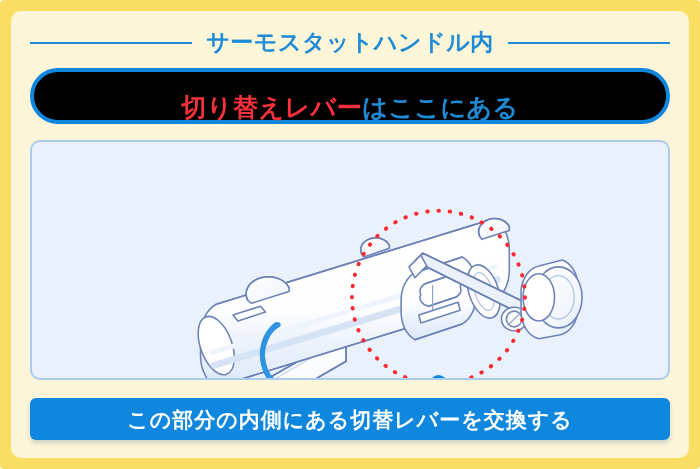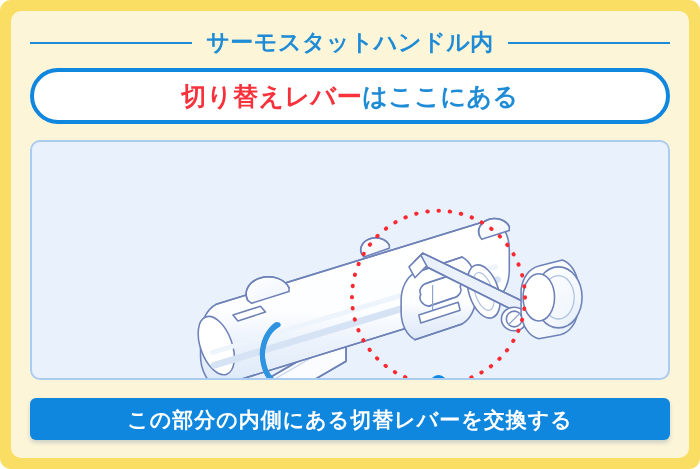--- a/index.html
+++ b/index.html
@@ -11,21 +11,21 @@
   body {
     font-family: "Liberation Sans", "DejaVu Sans", sans-serif;
   }
 
   .page {
     position: relative;
     width: 700px;
     height: 469px;
     box-sizing: border-box;
     background: #F9DE63;
-    border-radius: 11px;
+    border-radius: 4px;
     overflow: hidden;
   }
 
   
   .inner-card {
     position: absolute;
     left: 11px;
     top: 11px;
     width: 678px;
     height: 447px;
@@ -61,25 +61,25 @@
     white-space: nowrap;
     line-height: 1;
   }
 
   
   .pill {
     margin-top: 14px;
     width: 640px;
     height: 56px;
     box-sizing: border-box;
-    background: #ffffff;
+    background: #000000;
     border: 4px solid #0F87DE;
     border-radius: 28px;
     display: flex;
-    align-items: center;
+    align-items: flex-end;
     justify-content: center;
     white-space: nowrap;
   }
   .pill-text {
     font-size: 25px;
     font-weight: 700;
     line-height: 1;
     letter-spacing: 0.5px;
   }
   .pill-em   { color: #F7323C; }

